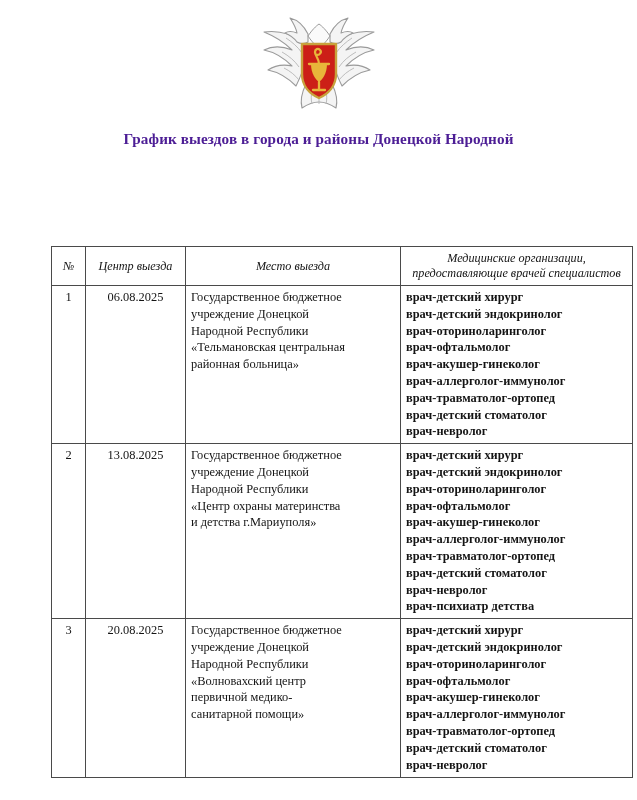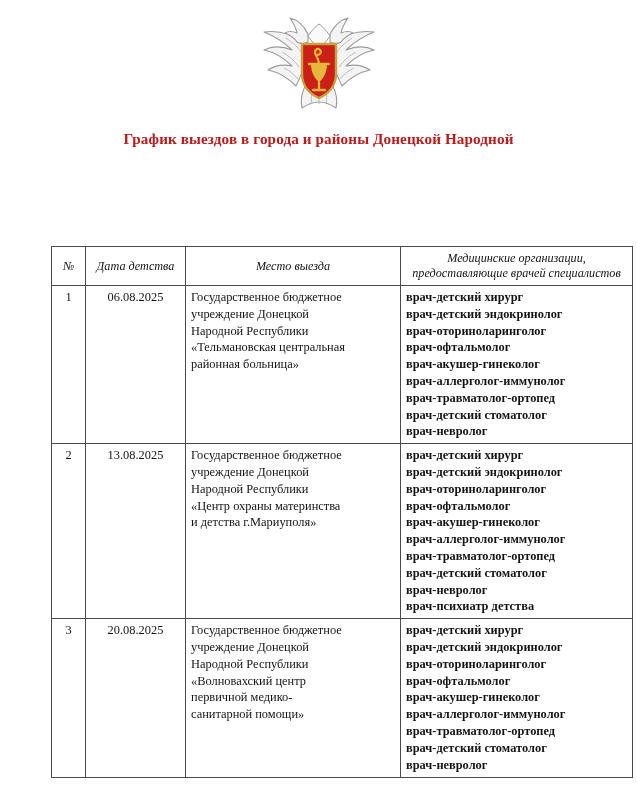--- a/index.html
+++ b/index.html
@@ -44,21 +44,21 @@
   .title-block {
     position: absolute;
     top: 128px;
     left: 0;
     width: 637px;
     text-align: center;
   }
   .title-line {
     font-size: 15.2px;
     font-weight: bold;
-    color: #b91c1c;
+    color: #4c1d95;
     line-height: 21.5px;
     letter-spacing: 0.1px;
     white-space: nowrap;
   }
   .title-sub {
     font-size: 15.2px;
     font-weight: bold;
     color: #101010;
     line-height: 23px;
     margin-top: 1px;
@@ -166,21 +166,21 @@
   </div>
 
   <div class="title-block">
     <div class="title-line">График выездов в города и районы Донецкой Народной</div>
   </div>
 
   <table class="sched-table">
     <thead>
       <tr>
         <th class="col-num">№</th>
-        <th class="col-date">Дата детства</th>
+        <th class="col-date">Центр выезда</th>
         <th class="col-place">Место выезда</th>
         <th class="col-orgs">
           <div>Медицинские организации,</div>
           <div>предоставляющие врачей специалистов</div>
         </th>
       </tr>
     </thead>
     <tbody>
 
       <tr class="row-1">

